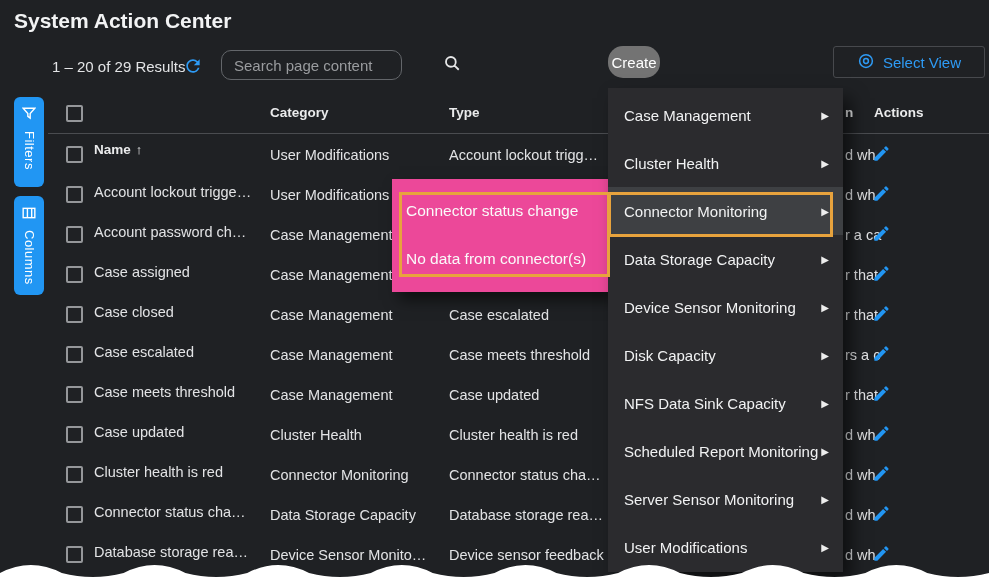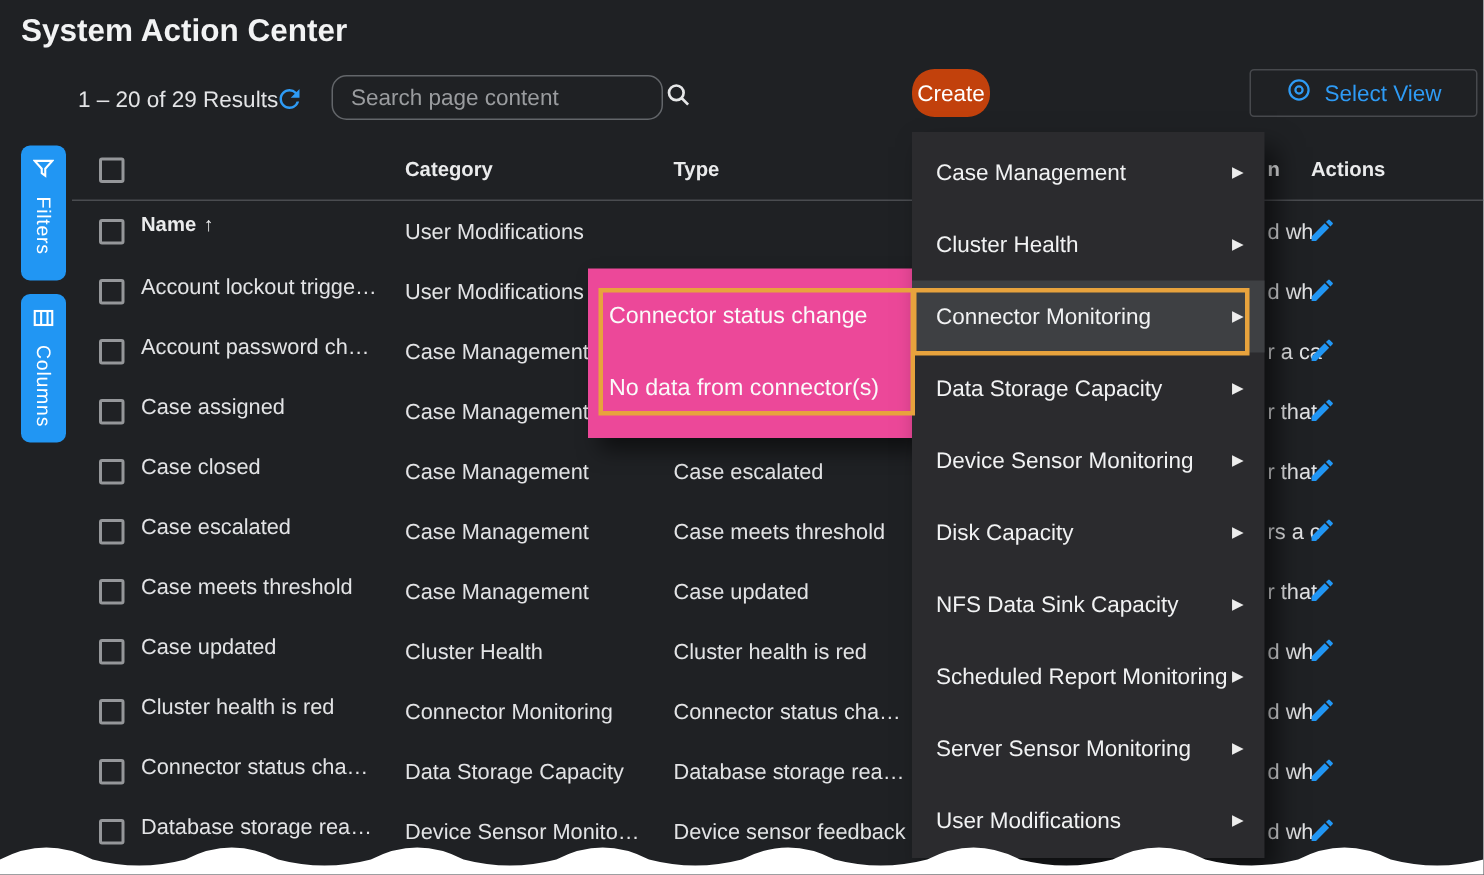--- a/index.html
+++ b/index.html
@@ -7,32 +7,32 @@
   .screen {
     position:relative; width:989px; height:583px; overflow:hidden;
     background:#1F2124; font-family:"Liberation Sans", sans-serif;
     color:#E4E5E6;
   }
   
   .page-title { position:absolute; left:14px; top:9px; font-size:21px; font-weight:600; color:#F2F3F4; }
   .results { position:absolute; left:52px; top:58px; font-size:15px; color:#E3E4E6; }
   .refresh-btn { position:absolute; left:183px; top:56px; width:20px; height:20px; cursor:pointer; }
   .search-box {
-    position:absolute; left:221px; top:50px; width:221px; height:30px;
+    position:absolute; left:221px; top:50px; width:181px; height:30px;
     border:1.5px solid #63666A; border-radius:10px; background:transparent;
     display:flex; align-items:center; padding:0 10px 0 12px;gap:10px;
   }
   .search-input {
     flex:1; background:transparent; border:none; outline:none;
     color:#E4E5E6; font-size:15px; font-family:"Liberation Sans", sans-serif;
   }
   .search-input::placeholder { color:#9A9C9F; }
   .btn { position:absolute; top:46px; height:32px; display:flex; align-items:center; justify-content:center;
          gap:8px; font-size:15px; border-radius:4px; cursor:pointer; }
-  .btn-primary { left:608px; width:52px; background:#c2410c; color:#FFFFFF;border-radius:15px; }
+  .btn-primary { left:608px; width:52px; background:#737373; color:#FFFFFF;border-radius:15px; }
   .btn-outline { background:transparent; border:1px solid #47494D; color:#2E9BF5; border-radius:3px; }
   .btn-export { left:692px; width:133px; }
   .btn-select { left:833px; width:152px; }
   
   .side-tab {
     position:absolute; left:14px; width:30px; background:#2196F3; border-radius:6px;
     display:flex; flex-direction:column; align-items:center; padding-top:9px; gap:7px;
     cursor:pointer; z-index:3;
   }
   .tab-filters { top:97px; height:90px; }
@@ -154,20 +154,21 @@
     <div class="cell col-type">Type</div>
     <div class="cell col-desc">n</div>
     <div class="cell col-act">Actions</div>
   </div>
   <div class="divider"></div>
 
   <div class="trow" style="top:135px;">
     <div class="checkbox"></div>
     <div class="cell col-name">Account lockout trigge…</div>
     <div class="cell col-cat">User Modifications</div>
+    <div class="cell col-type">Account lockout trigg…</div>
     <div class="cell col-desc">d wh</div>
     <div class="pencil"><svg width="19" height="19" viewBox="0 0 24 24">
           <path fill="#2196F3" d="M3 17.25V21h3.75L17.8 9.94l-3.75-3.75L3 17.25zM20.7 7.04c.39-.39.39-1.02 0-1.41l-2.34-2.34a1 1 0 0 0-1.41 0l-1.83 1.83 3.75 3.75 1.83-1.83z"></path>
         </svg></div>
   </div>
   <div class="trow" style="top:175px;">
     <div class="checkbox"></div>
     <div class="cell col-name">Account password ch…</div>
     <div class="cell col-cat">User Modifications</div>
     <div class="cell col-type"></div>

